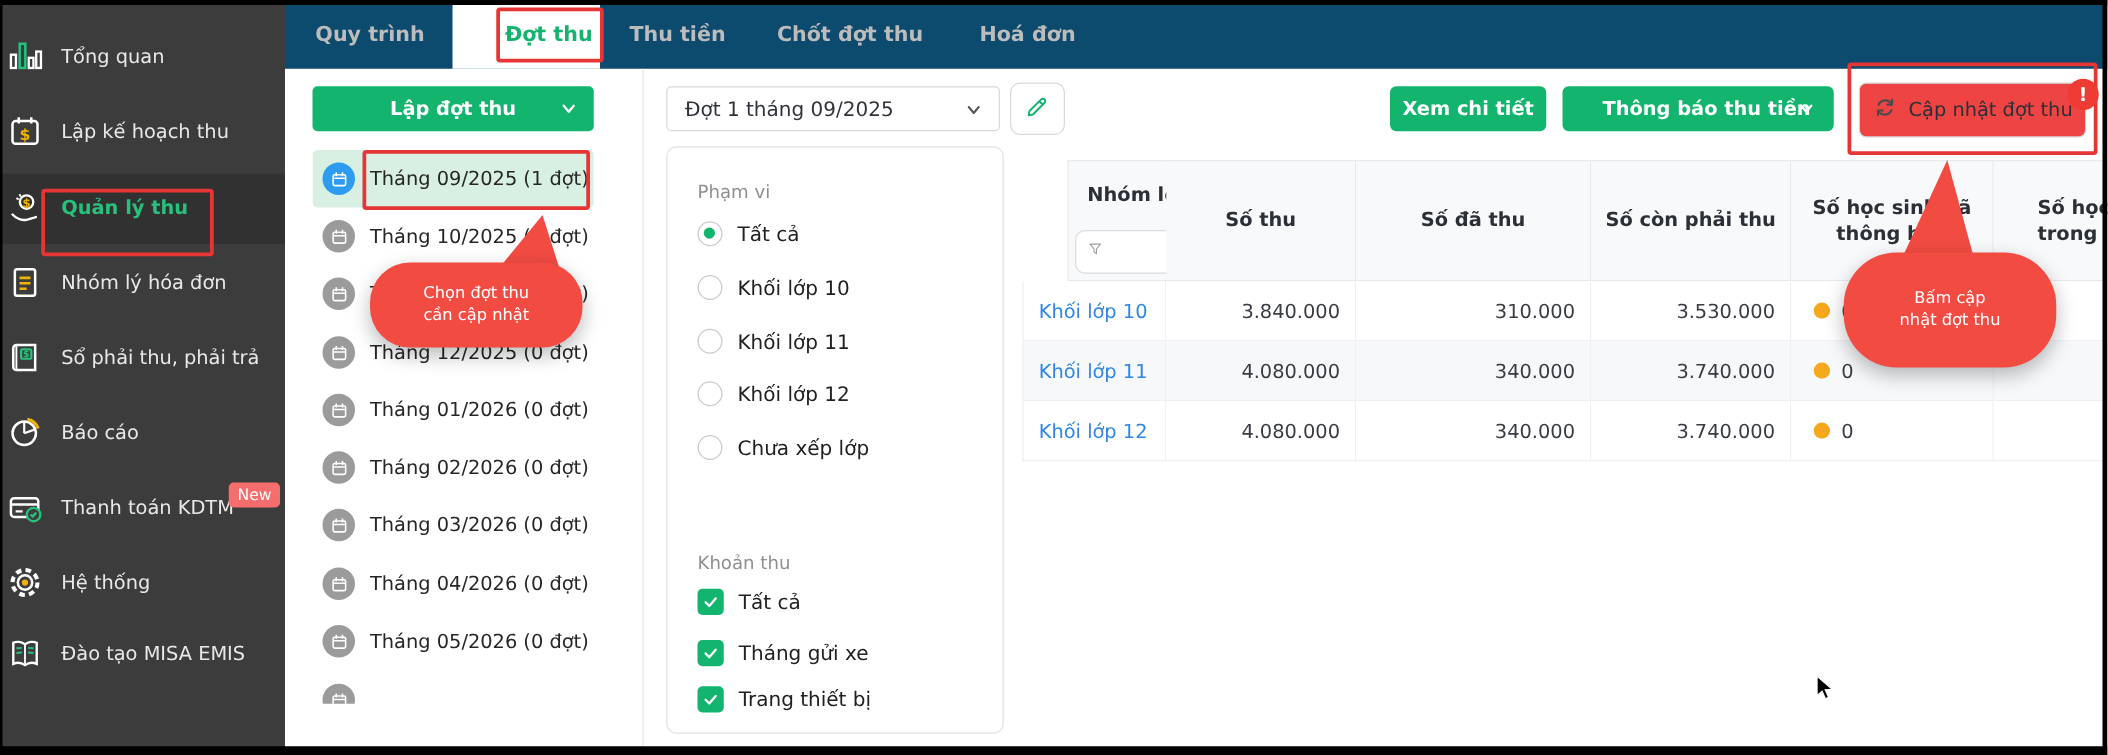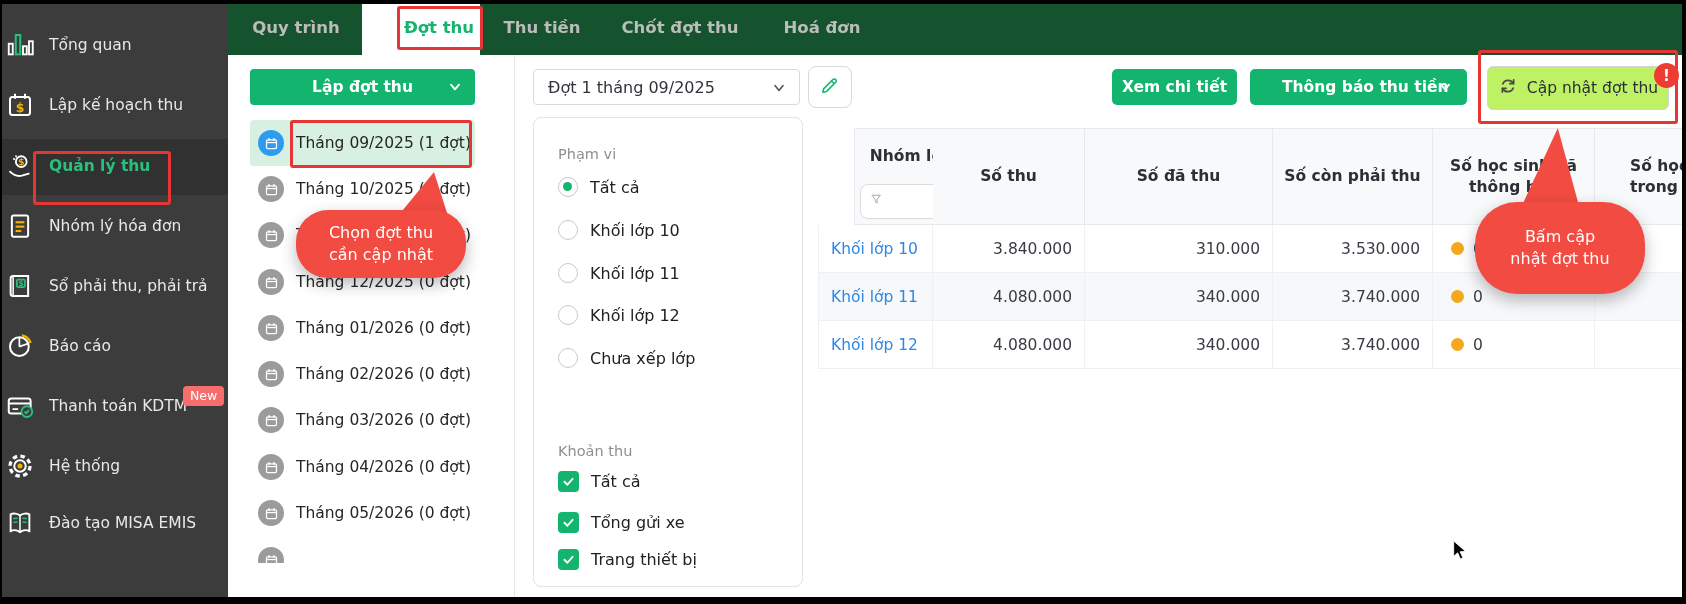--- a/index.html
+++ b/index.html
@@ -19,30 +19,30 @@
   
   .sidebar { left:0; top:0; width:228px; height:604px; background:#3c3c3c; z-index:1; }
   .side-item { position:absolute; left:0; width:228px; height:46px; display:flex; align-items:center; padding-left:4px; cursor:pointer; }
   .side-item .ic { width:32px; height:30px; flex:none; display:flex; align-items:center; justify-content:center; }
   .side-item .lbl { margin-left:13px; font-size:15.5px; color:#e8e8e8; white-space:nowrap; }
   .side-active-band { position:absolute; left:0; top:139px; width:228px; height:56px; background:#313131; }
   .side-item.active .lbl { color:#28c07d; font-weight:bold; }
   .new-badge { position:absolute; left:183px; top:386px; background:#f66d6d; color:#fff; font-size:12.5px; padding:2px 7px 3px; border-radius:4px; }
 
   
-  .tabbar { left:228px; top:0; width:1458px; height:55px; background:#14532d; z-index:1; }
+  .tabbar { left:228px; top:0; width:1458px; height:55px; background:#0c4a6e; z-index:1; }
   .tab-pane { position:absolute; left:134px; top:0; width:118px; height:55px; background:#fff; }
   .tab-greenline { position:absolute; left:134px; top:0; width:278px; height:3px; background:#13b56e; }
   .tab { position:absolute; top:0; height:55px; display:flex; align-items:center; font-size:16.5px; font-weight:bold; color:#bcbcbc; transform:translateX(-50%); cursor:pointer; white-space:nowrap; }
   .tab.active { color:#13b56e; }
 
   
   .red-box { border:3px solid #e53535; border-radius:3px; background:transparent; z-index:6; pointer-events:none; }
   .callout { background:#f14b42; color:#fff; z-index:7; display:flex; flex-direction:column; align-items:center; justify-content:center; box-shadow:0 6px 16px rgba(0,0,0,.28); text-align:center; }
-  .callout .cl-line { font-size:16px; line-height:1.35; }
+  .callout .cl-line { font-size:13px; line-height:1.35; }
   .tail { background:#f14b42; z-index:7; }
 
   
   .create-btn { left:250px; top:69px; width:225px; height:36px; background:#13b56e; border-radius:4px; display:flex; align-items:center; justify-content:center; cursor:pointer; z-index:2; }
   .create-btn .bl { color:#fff; font-size:15.5px; font-weight:bold; }
   .create-btn .chev { position:absolute; right:12px; top:10px; }
   .month-list { left:250px; top:115px; width:225px; height:448px; overflow:hidden; z-index:2; }
   .month-item { position:absolute; left:0; width:225px; height:46px; display:flex; align-items:center; padding-left:8px; cursor:pointer; border-radius:4px; }
   .month-item.selected { background:#d8f0e2; }
   .mcirc { width:26px; height:26px; border-radius:50%; background:#9b9b9b; flex:none; display:flex; align-items:center; justify-content:center; }
@@ -50,21 +50,21 @@
   .month-item .mlbl { margin-left:12px; font-size:15.5px; color:#262626; white-space:nowrap; }
 
   .vdivider { left:514px; top:55px; width:1px; height:542px; background:#e6e6e6; z-index:1; }
 
   
   .dropdown { left:533px; top:69px; width:267px; height:36px; background:#fff; border:1px solid #d9d9d9; border-radius:4px; display:flex; align-items:center; padding:0 14px; cursor:pointer; z-index:2; }
   .dropdown .dval { font-size:16px; color:#30343a; }
   .dropdown .chev { position:absolute; right:12px; top:10px; }
   .icon-btn { left:808px; top:66px; width:44px; height:42px; background:#fff; border:1px solid #d9d9d9; border-radius:8px; display:flex; align-items:center; justify-content:center; cursor:pointer; z-index:2; }
   .green-btn { top:69px; height:36px; background:#13b56e; border-radius:5px; display:flex; align-items:center; justify-content:center; color:#fff; font-size:15.5px; font-weight:bold; cursor:pointer; z-index:2; white-space:nowrap; }
-  .white-btn { left:1487px; top:66px; width:182px; height:44px; background:#bef264; border:1px solid #d5d5d5; border-radius:6px; display:flex; align-items:center; justify-content:center; gap:9px; cursor:pointer; z-index:2; font-size:15.5px; color:#2b2f36; white-space:nowrap; }
+  .white-btn { left:1487px; top:66px; width:182px; height:44px; background:#ef4444; border:1px solid #d5d5d5; border-radius:6px; display:flex; align-items:center; justify-content:center; gap:9px; cursor:pointer; z-index:2; font-size:15.5px; color:#2b2f36; white-space:nowrap; }
   .alert-badge { left:1654px; top:63px; width:25px; height:25px; border-radius:50%; background:#ee3b34; color:#fff; font-weight:bold; font-size:15px; display:flex; align-items:center; justify-content:center; z-index:8; }
 
   
   .filter-panel { left:533px; top:117px; width:270px; height:470px; border:1px solid #e2e2e2; border-radius:8px; background:#fff; z-index:2; }
   .f-title { position:absolute; left:24px; transform:translateY(-50%); font-size:14.5px; color:#8f8f8f; }
   .f-row { position:absolute; left:24px; height:24px; display:flex; align-items:center; transform:translateY(-50%); cursor:pointer; }
   .f-row .f-lbl { margin-left:12px; font-size:16px; color:#212121; white-space:nowrap; }
   .radio { width:20px; height:20px; border-radius:50%; border:1.5px solid #c9c9c9; background:#fff; flex:none; position:relative; }
   .radio.sel::after { content:""; position:absolute; left:4px; top:4px; width:9px; height:9px; border-radius:50%; background:#13b56e; }
   .cbox { width:21px; height:21px; border-radius:4px; background:#13b56e; flex:none; display:flex; align-items:center; justify-content:center; }
@@ -448,21 +448,21 @@
         </svg>
       </span>
     <span class="f-lbl">Tất cả</span>
   </div>
   <div class="f-row" style="top:404px">
     <span class="cbox">
         <svg width="13" height="13" viewBox="0 0 24 24" fill="none">
           <polyline points="4.5,12.5 10,18 19.5,7" stroke="#fff" stroke-width="3.4" stroke-linecap="round" stroke-linejoin="round"></polyline>
         </svg>
       </span>
-    <span class="f-lbl">Tổng gửi xe</span>
+    <span class="f-lbl">Tháng gửi xe</span>
   </div>
   <div class="f-row" style="top:441px">
     <span class="cbox">
         <svg width="13" height="13" viewBox="0 0 24 24" fill="none">
           <polyline points="4.5,12.5 10,18 19.5,7" stroke="#fff" stroke-width="3.4" stroke-linecap="round" stroke-linejoin="round"></polyline>
         </svg>
       </span>
     <span class="f-lbl">Trang thiết bị</span>
   </div>
 </div>

